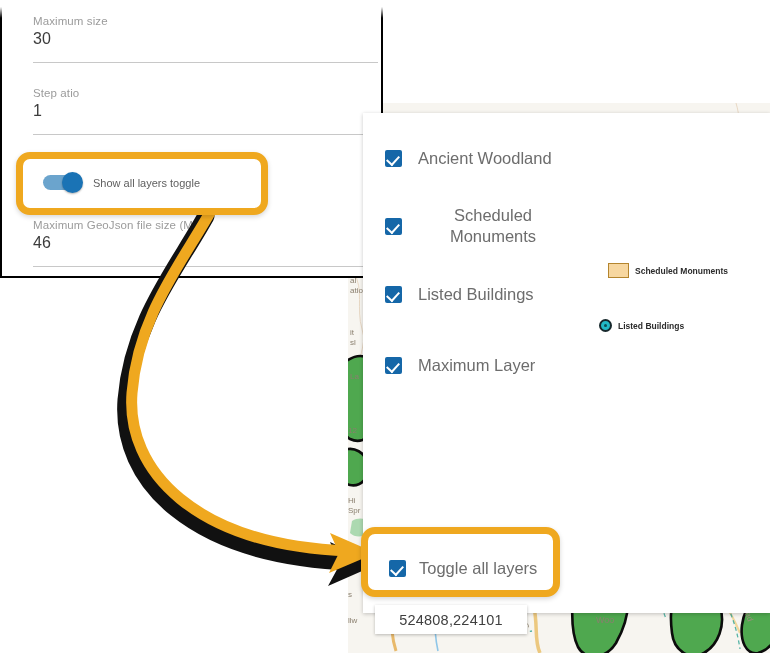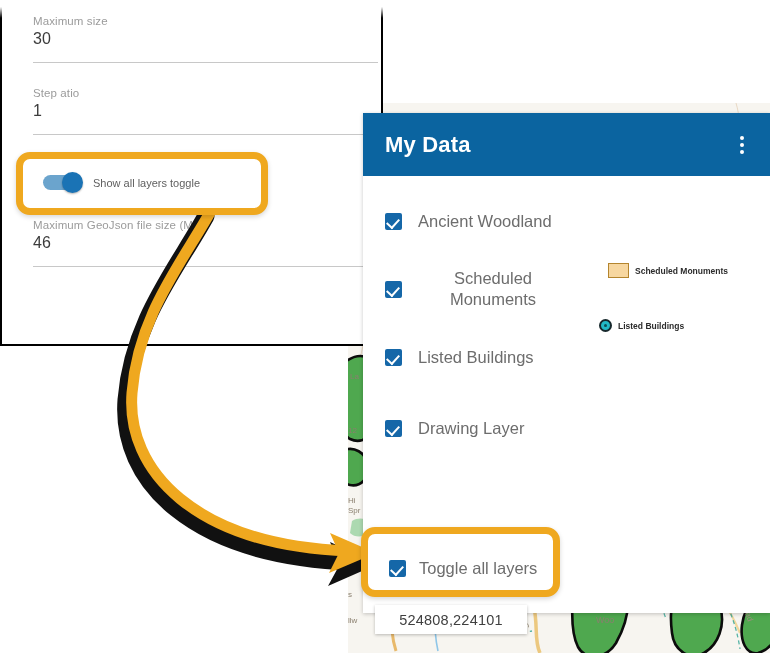--- a/index.html
+++ b/index.html
@@ -13,21 +13,21 @@
 
   
   .map-area{
     position:absolute;left:348px;top:103px;width:422px;height:550px;
     background:#f6f4ef;overflow:hidden;
   }
   .map-svg{position:absolute;left:0;top:0;}
 
   
   .settings-panel{
-    position:absolute;left:0px;top:0px;width:383px;height:346px;
+    position:absolute;left:0px;top:0px;width:383px;height:278px;
     background:#ffffff;
     border-right:2px solid #000;
     border-bottom:2px solid #000;
     box-sizing:border-box;
     z-index:5;
   }
   .settings-panel .edge-left{
     position:absolute;left:0;top:0;width:2px;height:100%;background:#000;
   }
   .field{position:absolute;left:33px;width:345px;}
@@ -238,45 +238,37 @@
       <g font-family="Liberation Sans, sans-serif" font-size="8.5" fill="#9a8f7c" transform="rotate(58 160 500)">
         <text x="140" y="500">Cross &amp; Co C</text>
       </g>
       <g font-family="Liberation Sans, sans-serif" font-size="8.5" fill="#9a8f7c" transform="rotate(72 400 500)">
         <text x="386" y="506">on Road</text>
       </g>
     </svg>
   </div>
 
   <div class="mydata-card">
-    <div class="mydata-header">
-      <div class="mydata-title">My Data</div>
-      <div class="kebab">
-        <i></i>
-        <i></i>
-        <i></i>
-      </div>
-    </div>
 
     <div class="layer-list">
       <div class="layer-row" style="margin-top:4px;">
         <span class="chk"></span>
         <span class="layer-name">Ancient Woodland</span>
       </div>
       <div class="layer-row" style="margin-top:22px;">
         <span class="chk"></span>
         <span class="layer-name">Scheduled Monuments</span>
       </div>
       <div class="layer-row" style="margin-top:22px;">
         <span class="chk"></span>
         <span class="layer-name">Listed Buildings</span>
       </div>
       <div class="layer-row" style="margin-top:25px;">
         <span class="chk"></span>
-        <span class="layer-name">Drawing Layer</span>
+        <span class="layer-name">Maximum Layer</span>
       </div>
     </div>
 
     <div class="legend-chip" id="legend-sm">
       <span class="legend-swatch-box"></span>
       <span class="legend-text">Scheduled Monuments</span>
     </div>
     <div class="legend-chip" id="legend-lb">
       <span class="legend-swatch-pt"></span>
       <span class="legend-text">Listed Buildings</span>

